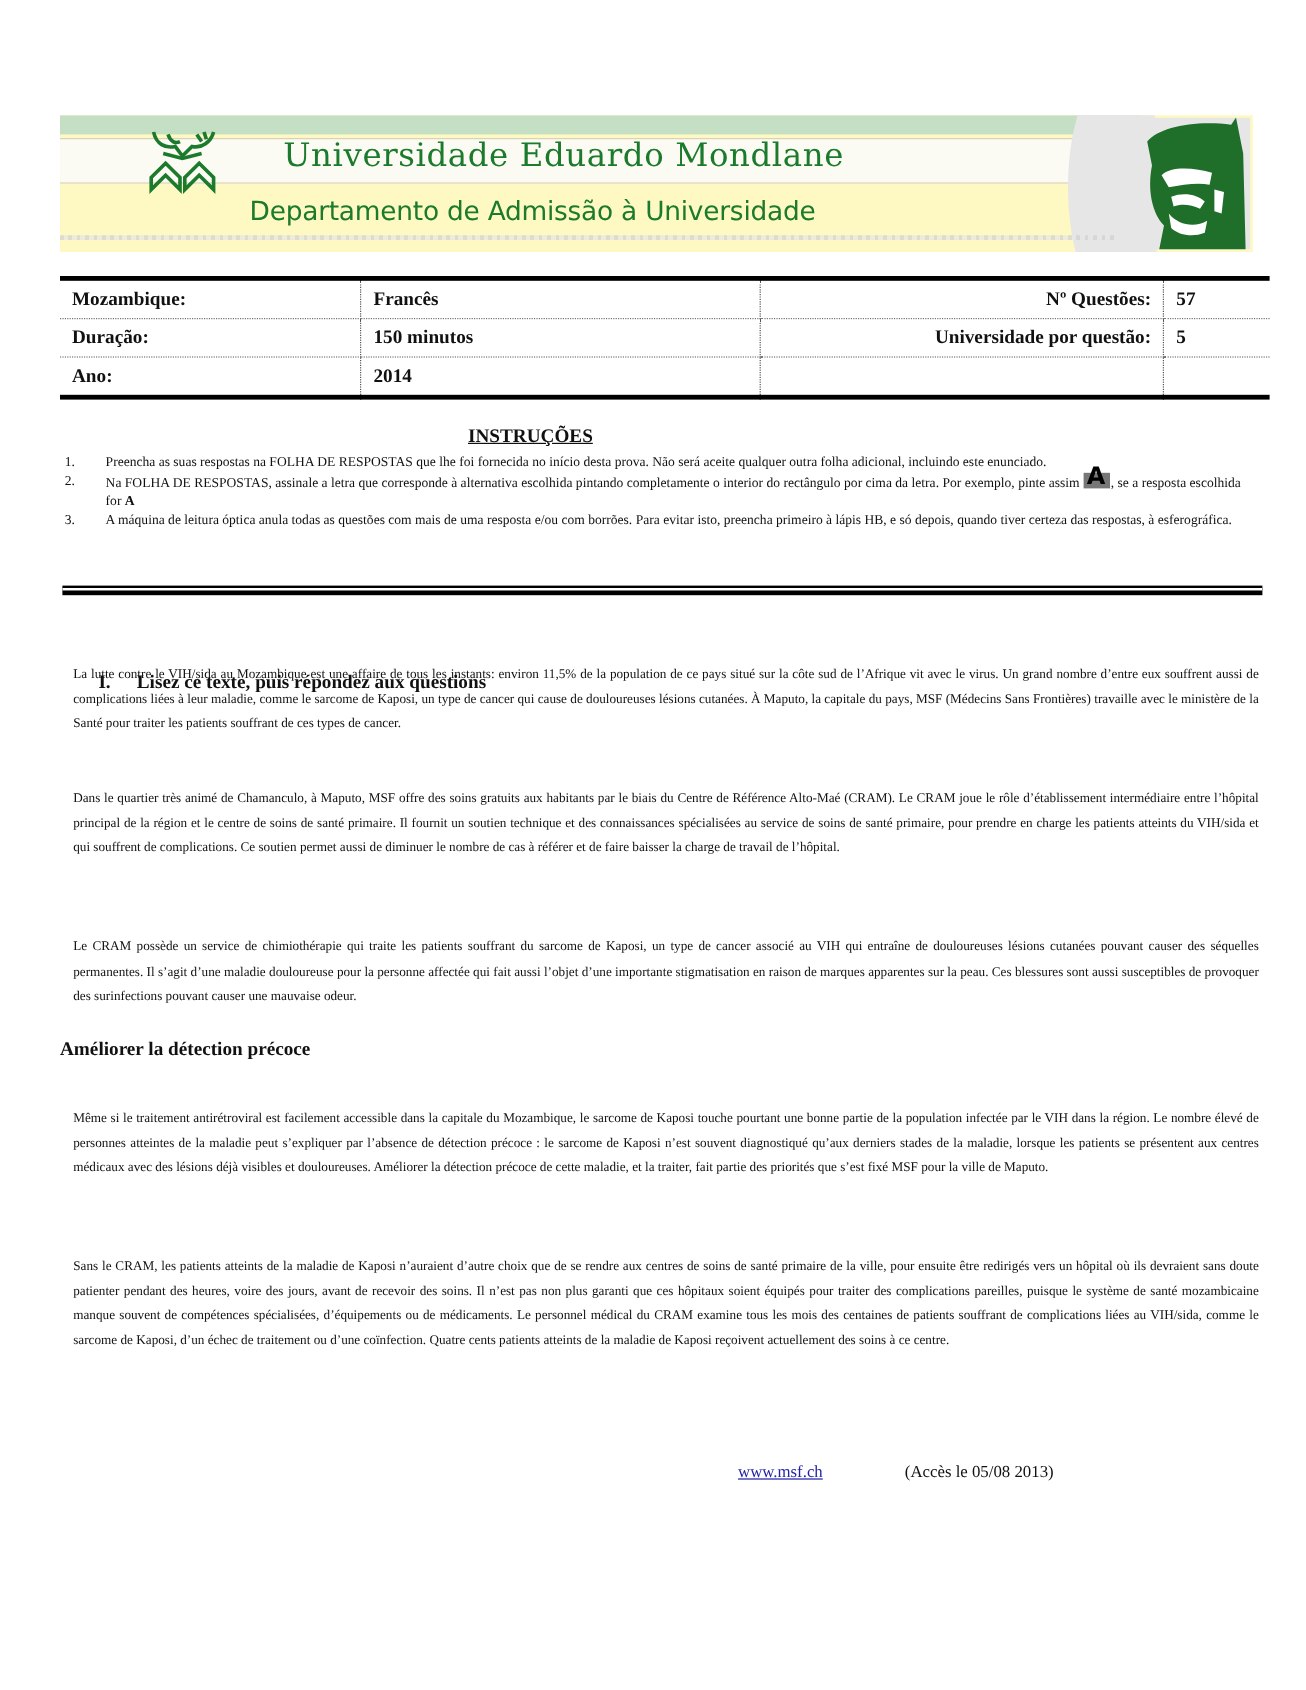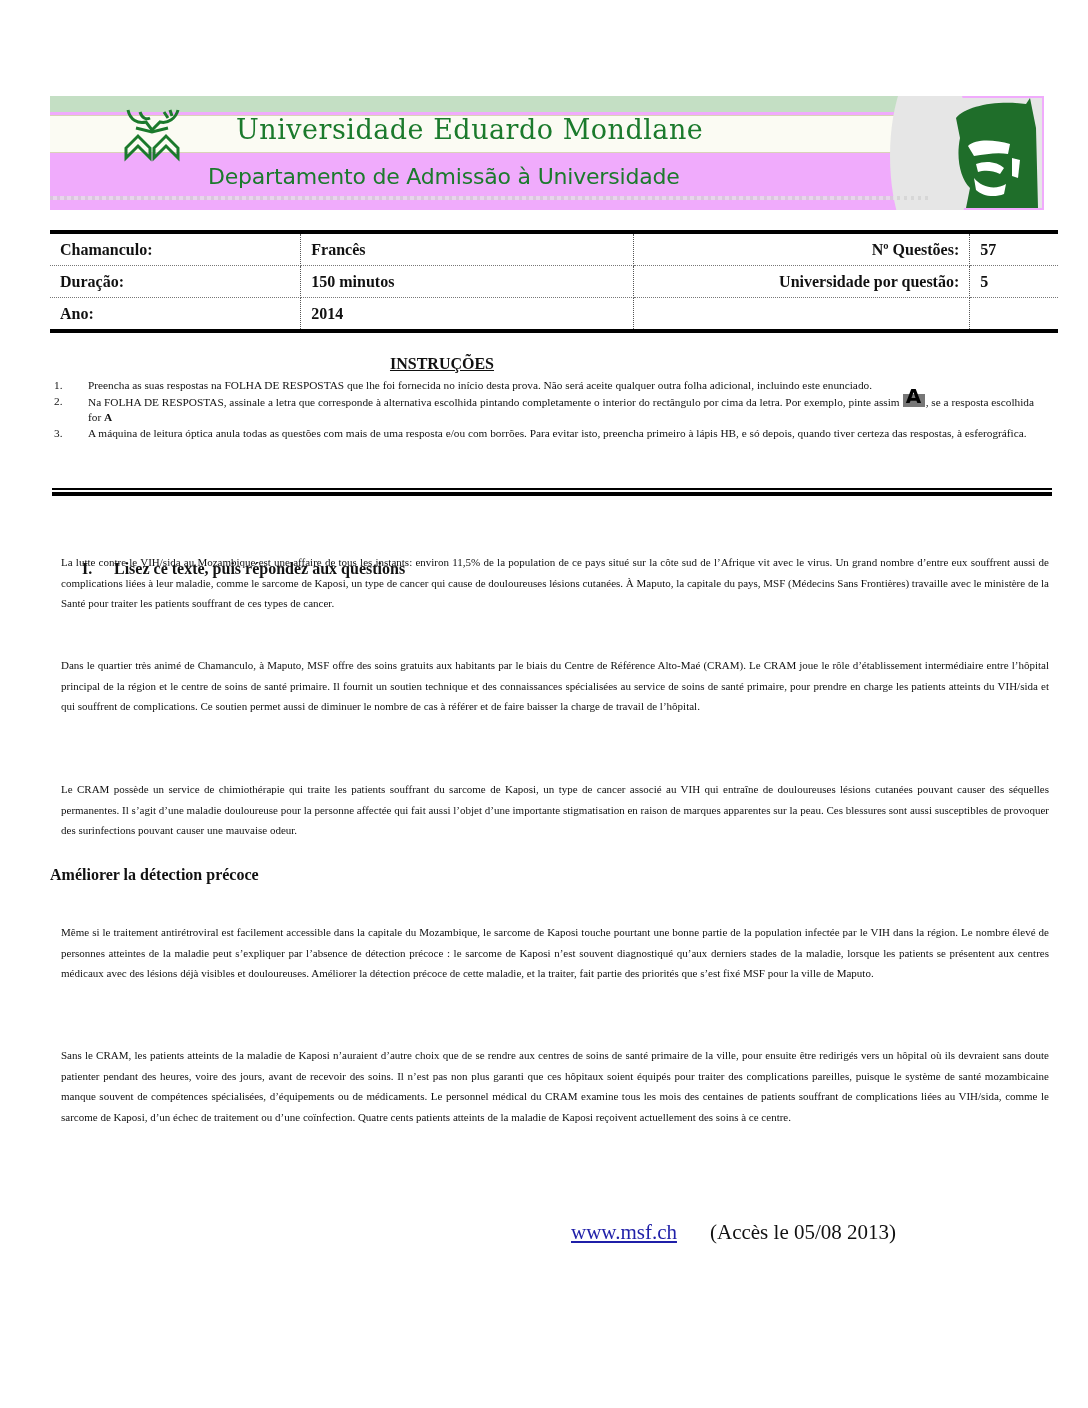--- a/index.html
+++ b/index.html
@@ -1,19 +1,19 @@
 <!DOCTYPE html>
 <html><head>
 <meta charset="utf-8">
 <style>
   html, body { margin: 0; padding: 0; background: #ffffff; }
   body { width: 1088px; height: 1408px; position: relative; overflow: hidden; font-family: "Liberation Serif", serif; color: #111; }
 
   
-  .banner { position: absolute; left: 50px; top: 96px; width: 994px; height: 114px; background: #f0abfc; overflow: hidden; }
+  .banner { position: absolute; left: 50px; top: 96px; width: 994px; height: 114px; background: #fef9c3; overflow: hidden; }
   .banner .stripe-top { position: absolute; left: 0; top: 0; width: 900px; height: 16px; background: #c4dfc4; }
   .banner .stripe-band { position: absolute; left: 0; top: 19px; width: 900px; height: 36px; background: #fbfbf3; border-top: 1px solid #d9d2b8; border-bottom: 1px solid #d9d2b8; }
   .banner .stripe-curve { position: absolute; left: 840px; top: -40px; width: 80px; height: 200px; border-radius: 50%; background: #e6e6e6; }
   .banner .noise { position: absolute; left: 0; top: 100px; width: 880px; height: 4px; background: repeating-linear-gradient(90deg, #d0d0d0 0 3px, #e6e6e6 3px 7px); opacity: .7; }
   .logo { position: absolute; left: 70px; top: 10px; width: 64px; height: 56px; }
   .title-uni { position: absolute; left: 186px; top: 18px; font-family: "DejaVu Serif", serif; font-size: 27px; letter-spacing: 0.5px; color: #1b7a2c; white-space: nowrap; }
   .title-dept { position: absolute; left: 158px; top: 68px; font-family: "DejaVu Sans", sans-serif; font-size: 22px; color: #1b7a2c; white-space: nowrap; letter-spacing: -0.2px; }
   .portrait { position: absolute; left: 896px; top: 2px; width: 96px; height: 110px; }
 
   
@@ -37,21 +37,21 @@
 
   .double-rule { position: absolute; left: 52px; top: 488px; width: 1000px; height: 2px; background: #000; border-bottom: 2px solid #000; box-shadow: 0 4px 0 #000; }
   .double-rule::after { content: ""; position: absolute; left: 0; top: 2px; width: 100%; height: 2px; background: #fff; }
 
   .section-head { position: absolute; left: 82px; top: 526px; font-weight: bold; font-size: 16px; white-space: nowrap; margin-top: 34px; }
   .section-head .roman { display: inline-block; width: 32px; }
 
   .para { position: absolute; left: 61px; width: 988px; font-size: 11px; line-height: 20.6px; text-align: justify; }
   .subhead { position: absolute; left: 50px; top: 866px; font-weight: bold; font-size: 16px; }
 
-  .source { position: absolute; top: 1220px; font-size: 21px; white-space: nowrap; }
+  .source { position: absolute; top: 1220px; font-size: 14px; white-space: nowrap; margin-left: 44px; }
   .source a { color: #1f1fa8; text-decoration: underline; }
 </style>
 </head>
 <body>
 
 <div class="banner">
   <div class="stripe-top"></div>
   <div class="stripe-band"></div>
   <div class="stripe-curve"></div>
   <div class="noise"></div>
@@ -73,21 +73,21 @@
     <path d="M22 48 C 30 40, 50 42, 64 46 L 62 56 C 52 54, 40 56, 28 58 Z" fill="#ffffff"></path>
     <path d="M30 66 C 40 62, 52 64, 58 70 L 54 76 C 46 72, 38 72, 32 74 Z" fill="#ffffff"></path>
     <path d="M28 80 C 36 90, 50 92, 60 86 L 58 96 C 48 100, 36 98, 30 92 Z" fill="#ffffff"></path>
     <path d="M66 60 L 74 62 L 72 80 L 66 78 Z" fill="#ffffff"></path>
   </svg>
 </div>
 
 <table class="info">
   <tbody>
       <tr>
-    <td class="c1">Chamanculo:</td>
+    <td class="c1">Mozambique:</td>
     <td class="c2">Francês</td>
     <td class="c3">Nº Questões:</td>
     <td class="c4">57</td>
   </tr>
   <tr>
     <td class="c1">Duração:</td>
     <td class="c2">150 minutos</td>
     <td class="c3">Universidade por questão:</td>
     <td class="c4">5</td>
   </tr>

